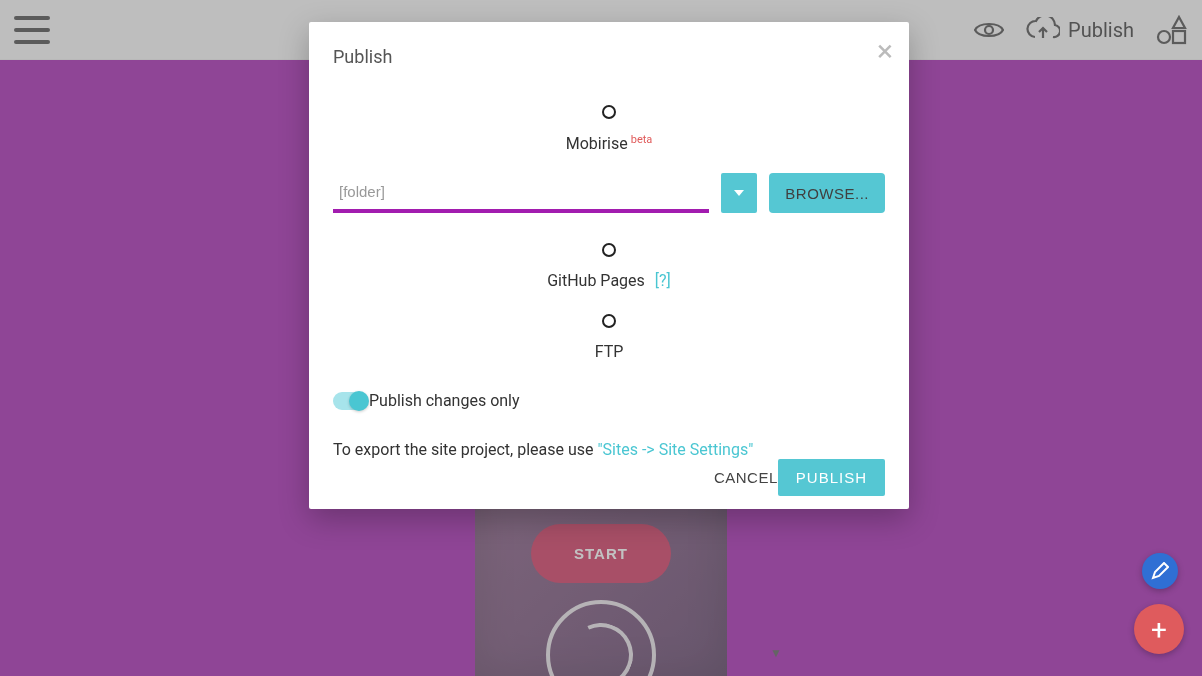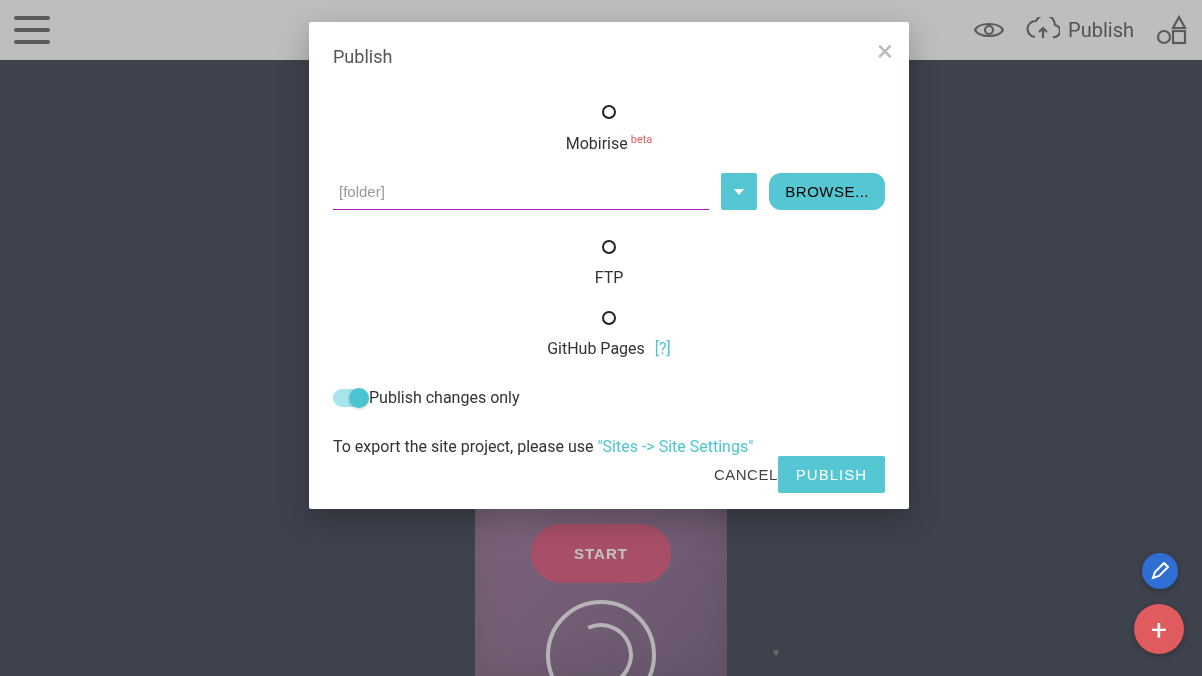--- a/index.html
+++ b/index.html
@@ -15,21 +15,21 @@
   }
   .topbar .left, .topbar .right { display:flex; align-items:center; gap:22px; }
   .hamburger { width:36px; height:28px; display:flex; flex-direction:column; justify-content:space-between; cursor:pointer; }
   .hamburger span { height:4px; background:#444; border-radius:4px; }
   .topbar .icon { color:#444; display:flex; align-items:center; }
   .publish-label { font-size:20px; color:#333; }
 
   
   .canvas-bg {
     position:absolute; top:60px; left:0; right:0; bottom:0;
-    background:#0f172a;
+    background:#a21caf;
     display:flex; justify-content:center;
   }
   .phone-bg {
     width:252px; height:100%;
     background: linear-gradient(135deg, #6a4a74 0%, #8a5a84 40%, #5a3a64 100%);
     position:relative;
     display:flex; flex-direction:column; align-items:center;
     box-shadow: inset 0 0 40px rgba(0,0,0,0.2);
   }
   .start-btn {
@@ -91,33 +91,33 @@
     content:""; width:8px; height:8px; background:#4ac6d2; border-radius:50%;
   }
   .radio-label { font-size:16px; color:#333; }
   .beta-badge { font-size:11px; color:#e05a5a; vertical-align:super; margin-left:3px; }
   .help-link { color:#4ac6d2; margin-left:6px; font-size:16px; cursor:pointer; }
 
   .folder-row {
     display:flex; align-items:stretch; gap:12px;
     padding: 8px 0 18px 0;
   }
-  .folder-input-wrap { flex:1; display:flex; align-items:center; border-bottom:1px solid #a21caf; }
+  .folder-input-wrap { flex:1; display:flex; align-items:center; border-bottom:4px solid #a21caf; }
   .folder-input {
     flex:1; border:none; outline:none; height:36px; font-size:15px; color:#333;
     padding-left:6px;
   }
   .folder-input::placeholder { color:#999; }
   .drop-btn {
     width:36px; background:#55c7d3; border:none; cursor:pointer; border-radius:2px;
     display:flex; align-items:center; justify-content:center; color:#fff;
   }
   .browse-btn {
-    background:#55c7d3; border:none; color:#000000; font-size:15px; font-weight:500;
-    padding:0 16px; cursor:pointer; border-radius:12px; letter-spacing:0.5px;
+    background:#55c7d3; border:none; color:#404040; font-size:15px; font-weight:500;
+    padding:0 16px; cursor:pointer; border-radius:4px; letter-spacing:0.5px;
   }
 
   .toggle-row { display:flex; align-items:center; gap:2px; padding:18px 0 12px 0; }
   .toggle {
     width:34px; height:18px; background:#a7e4eb; border-radius:10px; position:relative; cursor:pointer;
   }
   .toggle .knob {
     width:20px; height:20px; background:#4ac6d2; border-radius:50%;
     position:absolute; top:-1px; right:-2px;
     box-shadow:0 1px 3px rgba(0,0,0,0.2);
@@ -217,29 +217,29 @@
     <button class="drop-btn">
       <svg width="10" height="6" viewBox="0 0 10 6" fill="#fff">
           <path d="M0 0 L10 0 L5 6 Z"></path>
         </svg>
     </button>
     <button class="browse-btn">BROWSE...</button>
   </div>
 
   <div class="radio-row">
     <span class="radio-outer"></span>
-    <span class="radio-label">FTP</span>
-  </div>
-
-  <div class="radio-row">
-    <span class="radio-outer"></span>
     <span class="radio-label">
       <span>GitHub Pages</span>
       <span class="help-link">[?]</span>
     </span>
+  </div>
+
+  <div class="radio-row">
+    <span class="radio-outer"></span>
+    <span class="radio-label">FTP</span>
   </div>
 
   <div class="toggle-row">
     <div class="toggle">
         <div class="knob"></div>
       </div>
     <span class="toggle-label">Publish changes only</span>
   </div>
 
   <div class="export-text">

